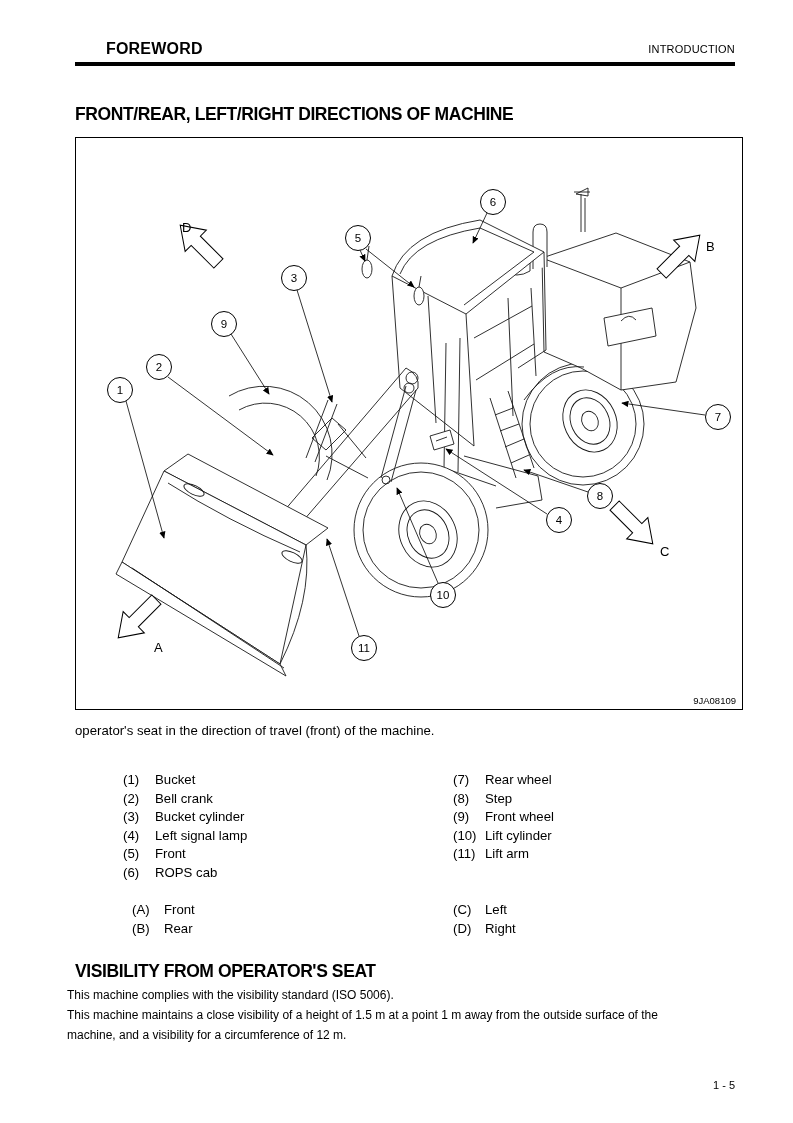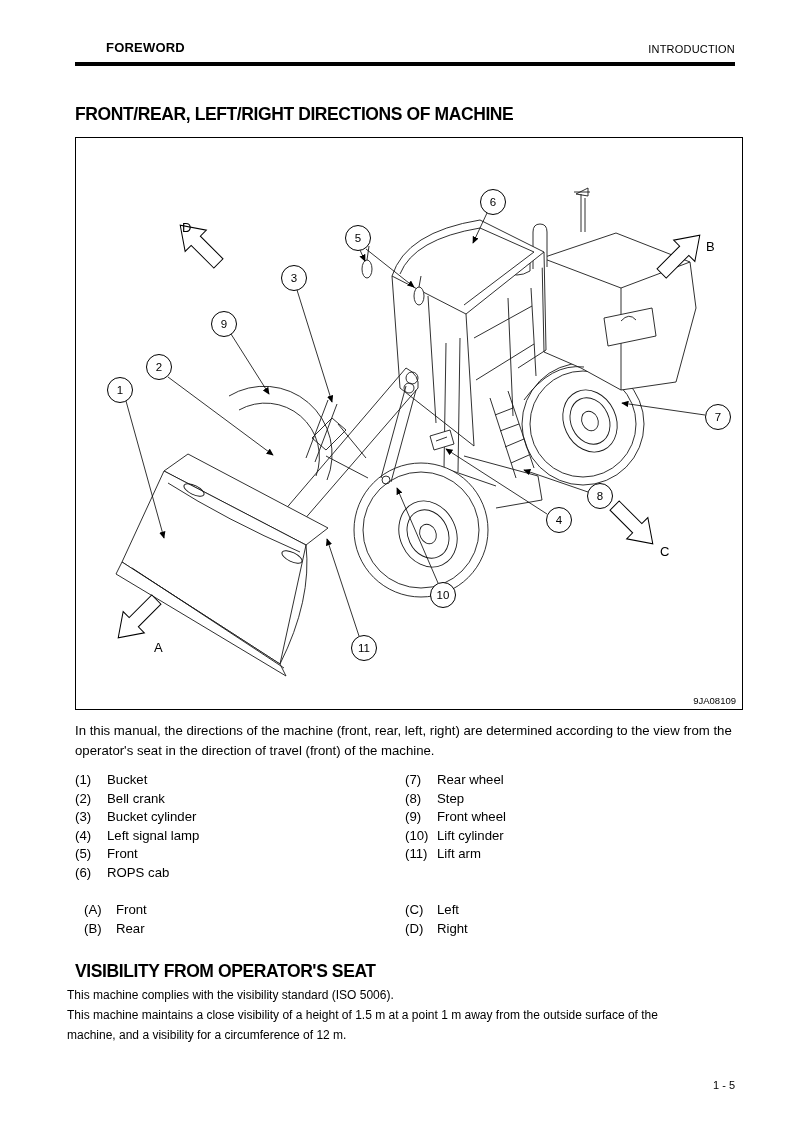--- a/index.html
+++ b/index.html
@@ -1,40 +1,40 @@
 <!DOCTYPE html>
 <html><head>
 <meta charset="utf-8">
 <style>
   html,body { margin:0; padding:0; background:#e8e8e8; }
   .page {
     position:relative; width:793px; height:1123px; margin:0 auto;
     background:#ffffff; overflow:hidden;
     font-family:"Liberation Sans", sans-serif; color:#000;
   }
-  .hdr-left  { position:absolute; left:75px; top:40px; font-size:13px; font-weight:bold; letter-spacing:0.2px;padding-left:31px; }
+  .hdr-left  { position:absolute; left:75px; top:40px; font-size:16px; font-weight:bold; letter-spacing:0.2px;padding-left:31px; }
   .hdr-right { position:absolute; right:58px; top:43px; font-size:11px; font-weight:normal; letter-spacing:0.2px; }
   .hdr-rule  { position:absolute; left:75px; top:62px; width:660px; height:4px; background:#000; }
   .sec-title {
     position:absolute; left:75px; top:104px; font-size:17.5px; font-weight:bold;
     letter-spacing:-0.4px; white-space:nowrap;
   }
   .watermark {
     position:absolute; left:306px; top:121px; z-index:5;
     font-size:29px; letter-spacing:-0.5px; white-space:nowrap;
   }
   .figure-box {
     position:absolute; left:75px; top:137px; width:668px; height:573px;
     border:1px solid #000; box-sizing:border-box; background:#fff;
   }
   .fig svg { display:block; }
   .fig text { font-family:"Liberation Sans", sans-serif; fill:#000; }
   .intro { position:absolute; left:75px; top:721px; width:670px; font-size:13.2px; line-height:19.5px; }
   .plist { position:absolute; font-size:13.2px; }
-  .prow  { height:18.6px; line-height:18.6px; white-space:nowrap; }
+  .prow  { height:18.6px; line-height:18.6px; white-space:nowrap;margin-left:48px; }
   .pnum  { display:inline-block; width:32px; }
   .vis-title {
     position:absolute; left:75px; top:961px; font-size:17.5px; font-weight:bold;
     letter-spacing:-0.4px; white-space:nowrap;
   }
   .vis-text { position:absolute; left:67px; top:986px; width:680px; font-size:12px; line-height:19.8px; }
   .page-num { position:absolute; right:58px; top:1079px; font-size:11px; }
 </style>
 </head>
 <body>
@@ -217,21 +217,20 @@
         <text x="630" y="113">B</text>
         <text x="584" y="418">C</text>
         <text x="106" y="94">D</text>
       </g>
 
       <text x="660" y="566" font-size="9.5" text-anchor="end">9JA08109</text>
     </svg>
   </div>
 
   <div class="intro">
-    <div>In this manual, the directions of the machine (front, rear, left, right) are determined according to the view from the</div>
     <div>operator's seat in the direction of travel (front) of the machine.</div>
   </div>
 
   <div class="plist" style="left:75px; top:771px;">
     <div class="prow"><span class="pnum">(1)</span><span>Bucket</span></div>
     <div class="prow"><span class="pnum">(2)</span><span>Bell crank</span></div>
     <div class="prow"><span class="pnum">(3)</span><span>Bucket cylinder</span></div>
     <div class="prow"><span class="pnum">(4)</span><span>Left signal lamp</span></div>
     <div class="prow"><span class="pnum">(5)</span><span>Front</span></div>
     <div class="prow"><span class="pnum">(6)</span><span>ROPS cab</span></div>

